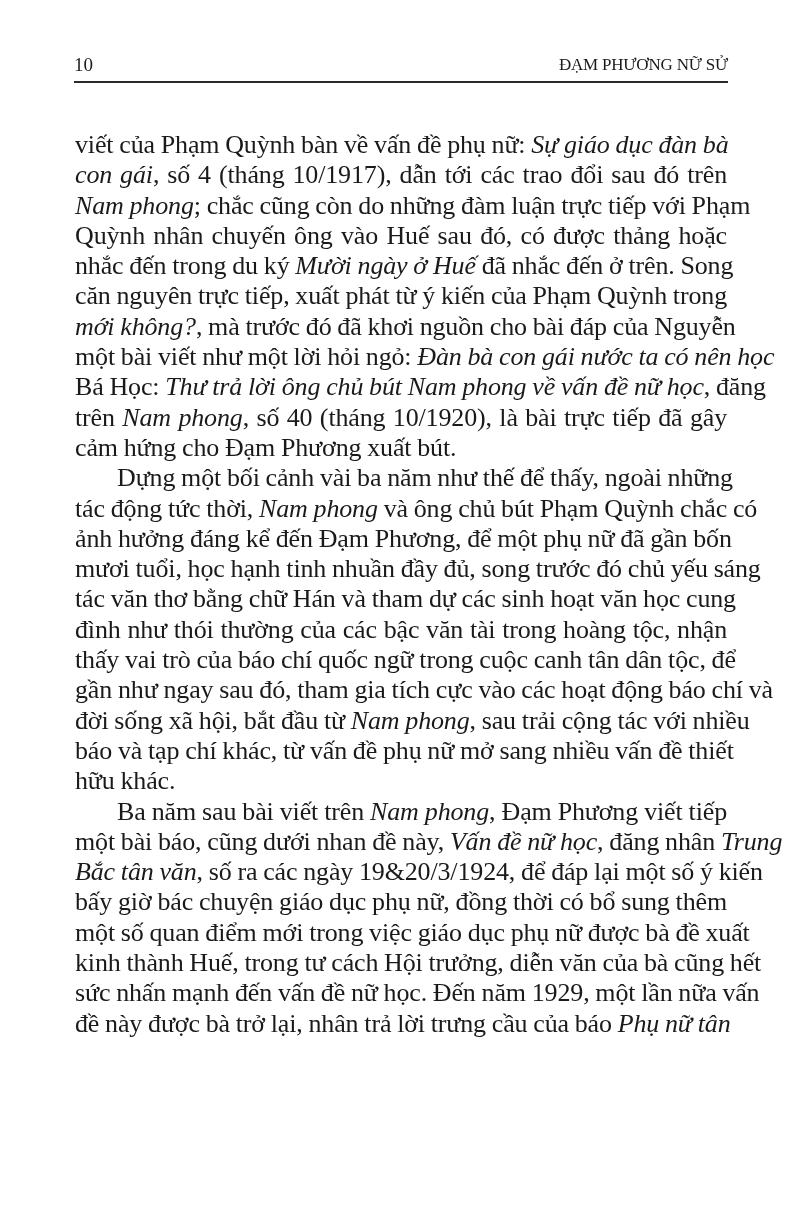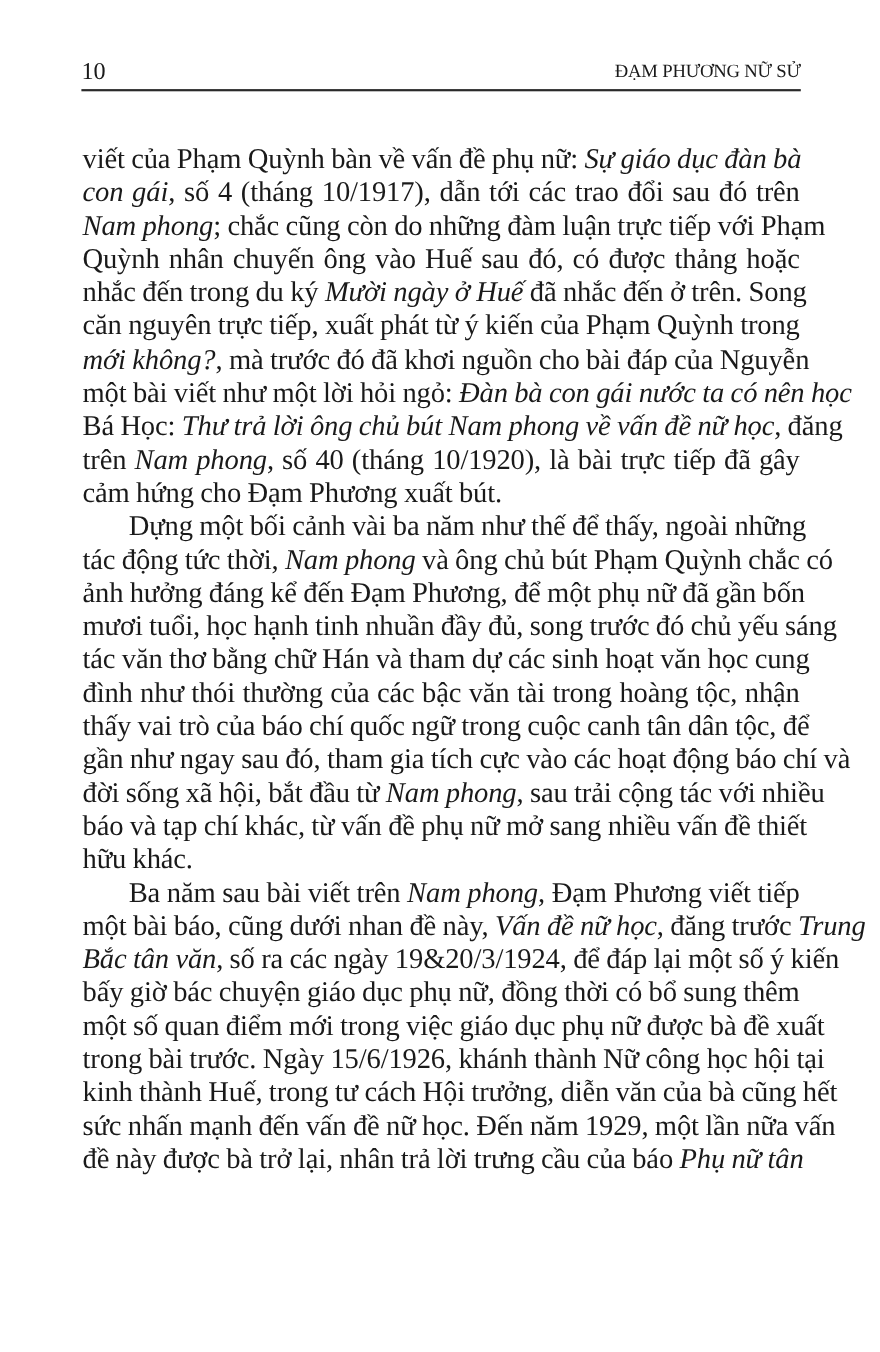--- a/index.html
+++ b/index.html
@@ -19,21 +19,21 @@
       position: absolute;
       left: 74px;
       right: 72px;
       top: 52px;
       height: 30px;
     }
     .page-number {
       position: absolute;
       left: 0;
       top: 0;
-      font-size: 22px;
+      font-size: 19px;
       line-height: 26px;
     }
     .running-title {
       position: absolute;
       right: 0;
       top: 0;
       font-size: 17px;
       line-height: 26px;
       letter-spacing: -0.2px;
     }
@@ -103,22 +103,21 @@
       <span class="line"><span>tác văn thơ bằng chữ Hán và tham dự các sinh hoạt văn học cung</span></span>
       <span class="line"><span>đình như thói thường của các bậc văn tài trong hoàng tộc, nhận</span></span>
       <span class="line"><span>thấy vai trò của báo chí quốc ngữ trong cuộc canh tân dân tộc, để</span></span>
       <span class="line"><span>gần như ngay sau đó, tham gia tích cực vào các hoạt động báo chí và</span></span>
       <span class="line"><span>đời sống xã hội, bắt đầu từ </span><span class="it">Nam phong</span><span>, sau trải cộng tác với nhiều</span></span>
       <span class="line"><span>báo và tạp chí khác, từ vấn đề phụ nữ mở sang nhiều vấn đề thiết</span></span>
       <span class="line last"><span>hữu khác.</span></span>
     </div>
     <div>
       <span class="line indent"><span>Ba năm sau bài viết trên </span><span class="it">Nam phong</span><span>, Đạm Phương viết tiếp</span></span>
-      <span class="line"><span>một bài báo, cũng dưới nhan đề này, </span><span class="it">Vấn đề nữ học</span><span>, đăng trước </span><span class="it">Trung</span></span>
+      <span class="line"><span>một bài báo, cũng dưới nhan đề này, </span><span class="it">Vấn đề nữ học</span><span>, đăng nhân </span><span class="it">Trung</span></span>
       <span class="line"><span class="it">Bắc tân văn</span><span>, số ra các ngày 19&amp;20/3/1924, để đáp lại một số ý kiến</span></span>
       <span class="line"><span>bấy giờ bác chuyện giáo dục phụ nữ, đồng thời có bổ sung thêm</span></span>
       <span class="line"><span>một số quan điểm mới trong việc giáo dục phụ nữ được bà đề xuất</span></span>
-      <span class="line"><span>trong bài trước. Ngày 15/6/1926, khánh thành Nữ công học hội tại</span></span>
       <span class="line"><span>kinh thành Huế, trong tư cách Hội trưởng, diễn văn của bà cũng hết</span></span>
       <span class="line"><span>sức nhấn mạnh đến vấn đề nữ học. Đến năm 1929, một lần nữa vấn</span></span>
       <span class="line"><span>đề này được bà trở lại, nhân trả lời trưng cầu của báo </span><span class="it">Phụ nữ tân</span></span>
     </div>
   </div>
 
 </body></html>

